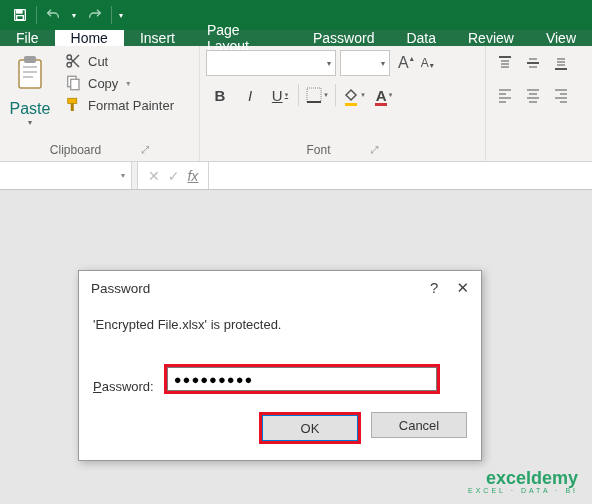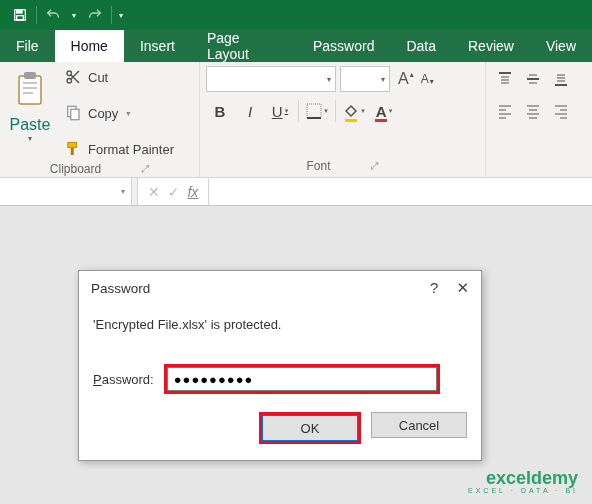--- a/index.html
+++ b/index.html
@@ -6,37 +6,37 @@
   body { width: 592px; height: 504px; background: #e6e6e6; overflow: hidden; position: relative; }
 
   
   .titlebar { background: #0e7239; height: 30px; display: flex; align-items: center; padding: 0 6px; }
   .titlebar .iconbtn { width: 28px; height: 28px; display: flex; align-items: center; justify-content: center; color: #fff; font-size: 14px; }
   .titlebar .iconbtn svg { width: 16px; height: 16px; }
   .qat-divider { width: 1px; height: 18px; background: rgba(255,255,255,0.25); margin: 0 2px; }
   .titlebar .dropdown-arrow { width: 14px; color: #fff; font-size: 8px; display: flex; align-items: center; justify-content: center; }
 
   
-  .ribbon-tabs { background: #217346; height: 32px; display: flex; align-items: stretch; }
+  .ribbon-tabs { background: #217346; height: 16px; display: flex; align-items: stretch; }
   .ribbon-tab { padding: 0 16px; display: flex; align-items: center; color: #fff; font-size: 14px; }
   .ribbon-tab.active { background: #fff; color: #0f172a; font-weight: 400; }
 
   
   .ribbon-body { background: #f3f2f1; border-bottom: 1px solid #d4d4d4; height: 116px; display: flex; }
   .ribbon-group { border-right: 1px solid #e1dfdd; padding: 4px 6px 2px 6px; display: flex; flex-direction: column; justify-content: space-between; }
   .ribbon-group-label { text-align: center; font-size: 12px; color: #666; padding: 2px 0; display: flex; justify-content: center; align-items: center; gap: 40px; }
   .ribbon-group-label .launcher { font-size: 10px; color: #888; }
 
   
   .clipboard-row { display: flex; gap: 6px; }
   .paste-big { width: 48px; display: flex; flex-direction: column; align-items: center; padding: 4px 2px; }
   .paste-big svg { width: 34px; height: 38px; }
   .paste-big .lbl { font-size: 16px; color: #0f766e; margin-top: 8px; }
   .paste-big .dd { font-size: 8px; color: #666; }
-  .clip-btns { display: flex; flex-direction: column; gap: 14px; }
+  .clip-btns { display: flex; flex-direction: column; gap: 0; }
   .clip-btn { display: flex; align-items: center; gap: 6px; padding: 2px 4px; font-size: 13px; color: #444; }
   .clip-btn svg { width: 18px; height: 18px; }
 
   
   .font-group .font-row1 { display: flex; gap: 4px; margin-bottom: 6px; }
   .font-select { border: 1px solid #c8c6c4; background: #fff; height: 26px; display: flex; align-items: center; justify-content: flex-end; padding: 0 4px; }
   .font-name { width: 130px; }
   .font-size { width: 50px; }
   .font-select .dd { font-size: 8px; color: #666; margin-left: 4px; }
   .sizebtns { display: flex; align-items: center; gap: 4px; font-size: 14px; color: #555; padding: 0 4px; }
@@ -67,21 +67,21 @@
 
   
   .sheet { background: #e6e6e6; height: 300px; }
 
   
   .dialog { position: absolute; left: 78px; top: 270px; width: 404px; background: #fff; border: 1px solid #999; box-shadow: 2px 2px 8px rgba(0,0,0,0.25); }
   .dlg-title { display: flex; align-items: center; justify-content: space-between; padding: 8px 12px; font-size: 13.5px; color: #333; }
   .dlg-title .controls { display: flex; gap: 18px; font-size: 15px; color: #444; }
   .dlg-body { padding: 12px 14px 16px 14px; font-size: 13px; color: #333; }
   .dlg-msg { margin-bottom: 32px; }
-  .dlg-field { display: flex; align-items: center; gap: 10px; }
+  .dlg-field { display: flex; align-items: flex-end; gap: 10px; }
   .dlg-field label span.u { text-decoration: underline; }
   .dlg-input-wrap { border: 3px solid #e81123; padding: 0; }
   .dlg-input { border: 1px solid #7a7a7a; width: 270px; height: 24px; padding: 2px 6px; font-size: 13px; letter-spacing: 1px; }
   .dlg-buttons { display: flex; justify-content: flex-end; gap: 10px; margin-top: 18px; }
   .dlg-btn { width: 96px; height: 26px; background: #e1e1e1; border: 1px solid #adadad; font-size: 13px; color: #333; display: flex; align-items: center; justify-content: center; }
   .dlg-btn.ok { border: 1px solid #0078d4; }
   .ok-wrap { border: 3px solid #e81123; }
 
   
   .watermark { position: absolute; right: 14px; bottom: 10px; font-size: 18px; font-weight: bold; color: #2aa36a; display: flex; flex-direction: column; align-items: flex-end; line-height: 1; }

